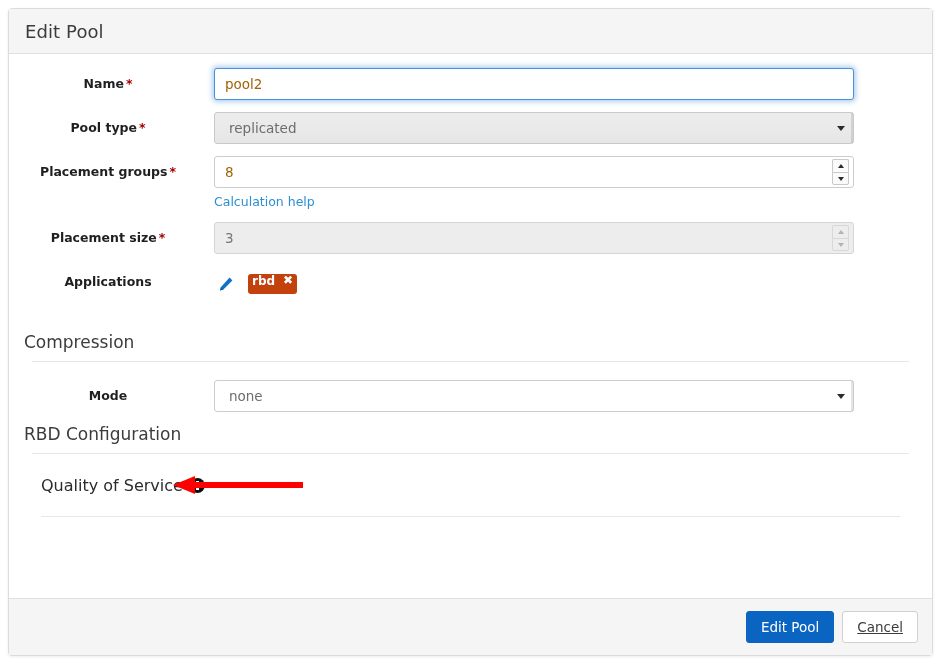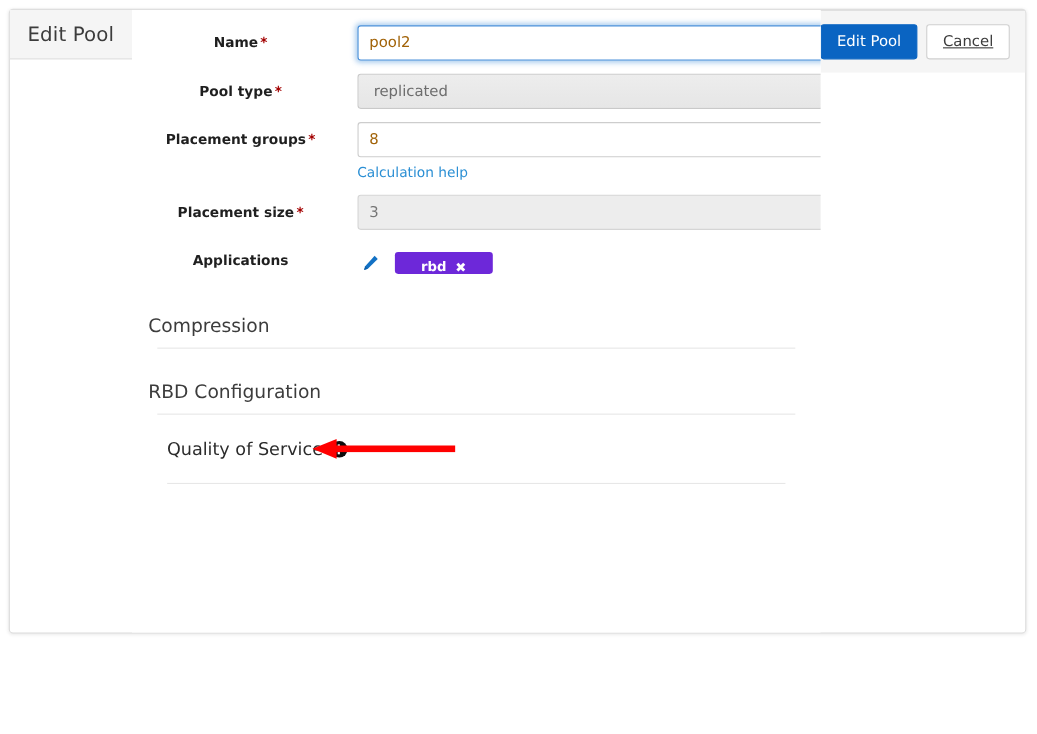--- a/index.html
+++ b/index.html
@@ -10,28 +10,28 @@
     height: 667px;
     overflow: hidden;
     font-family: "DejaVu Sans", "Liberation Sans", sans-serif;
   }
 
   .modal-card {
     position: absolute;
     left: 8px;
     top: 8px;
     width: 925px;
-    height: 568px;
+    height: 648px;
     background: #ffffff;
     border: 1px solid #dcdcdc;
     border-radius: 4px;
     box-shadow: 0 1px 3px rgba(0,0,0,0.08);
     box-sizing: border-box;
     display: flex;
-    flex-direction: row;
+    flex-direction: column;
   }
 
   
   .modal-header {
     height: 45px;
     background: #f5f5f5;
     border-bottom: 1px solid #e0e0e0;
     display: flex;
     align-items: center;
     padding: 0 16px;
@@ -195,26 +195,26 @@
   }
   .pencil-icon {
     width: 16px;
     height: 16px;
     margin-left: 4px;
     margin-right: 14px;
     display: inline-block;
   }
   .app-badge {
     display: inline-flex;
-    align-items: flex-end;
-    background: #6d28d9;
+    align-items: flex-start;
+    background: #c2410c;
     color: #ffffff;
     border-radius: 3px;
     height: 20px;
-    padding: 0 24px;
+    padding: 0 4px;
     font-size: 12px;
     font-weight: bold;
   }
   .app-badge .x-icon {
     margin-left: 8px;
     font-size: 12px;
     font-weight: bold;
     line-height: 1;
   }
 
@@ -407,20 +407,30 @@
             <span class="x-icon">✖</span>
           </span>
         </div>
       </div>
     </div>
 
     <div class="section-title">Compression</div>
     <div class="section-divider"></div>
 
     <div class="form-row" style="margin-top:18px;">
+      <div class="form-label">
+        <span>Mode</span>
+      </div>
+      <div class="form-field">
+        <div class="sel-wrap">
+          <div class="sel-box">none</div>
+          <div class="sel-edge"></div>
+          <div class="sel-caret"></div>
+        </div>
+      </div>
     </div>
 
     <div class="section-title" style="margin-top:12px;">RBD Configuration</div>
     <div class="section-divider"></div>
 
     <div class="qos-row">
       <span class="qos-label">Quality of Service</span>
       <span class="plus-circle"></span>
       <span class="arrow-annot">
         <svg width="130" height="20" viewBox="0 0 130 20">

